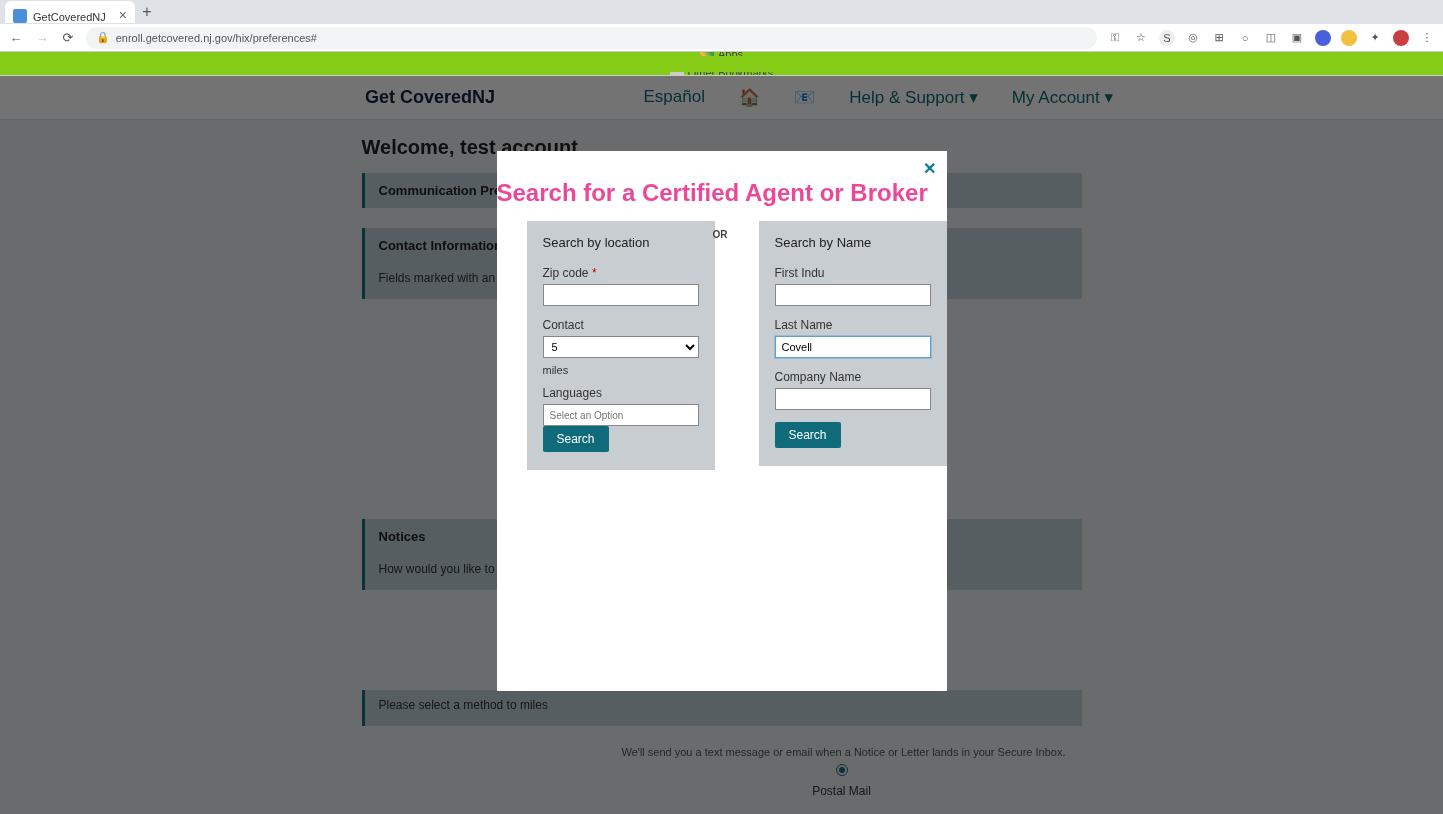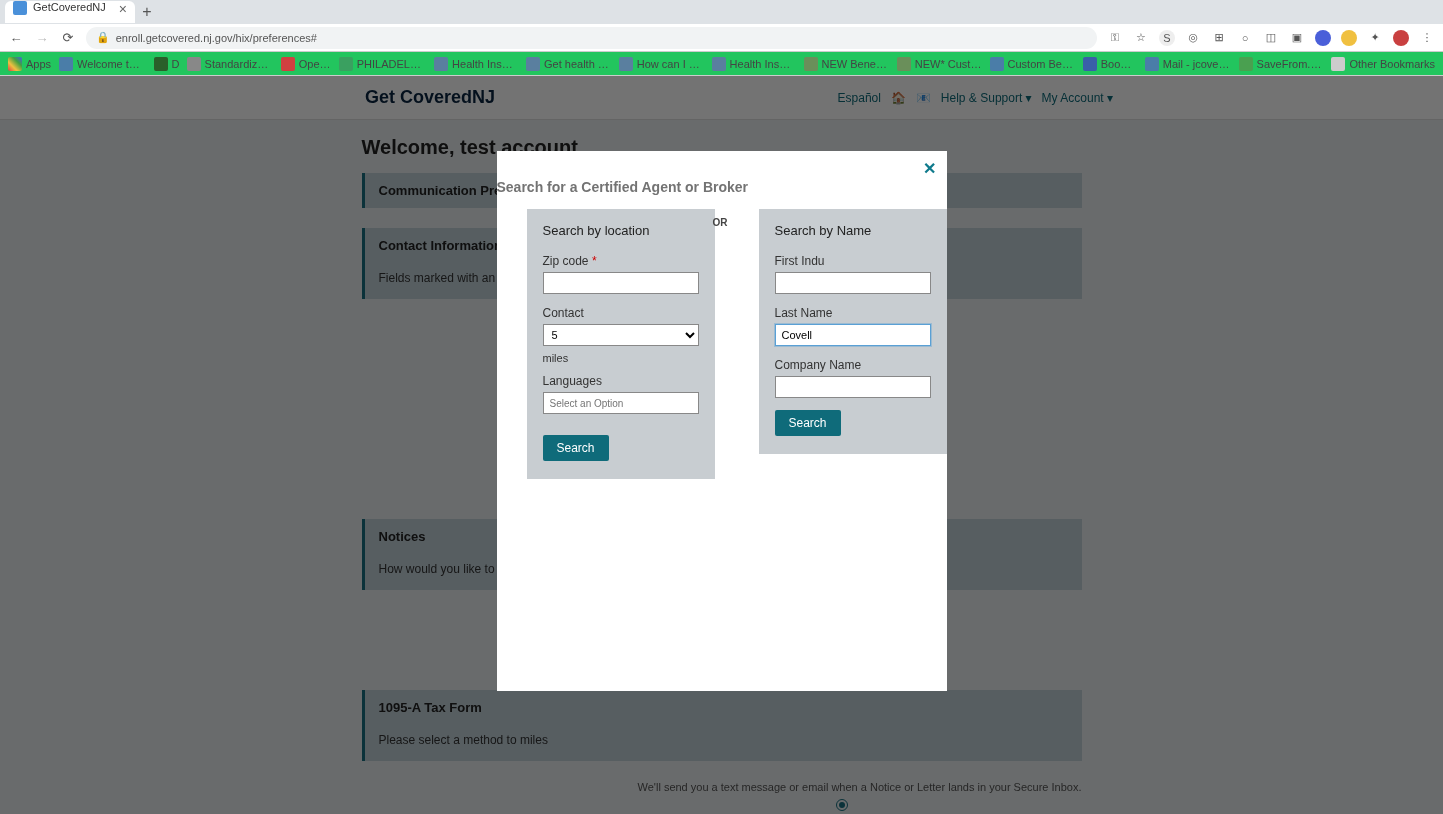--- a/index.html
+++ b/index.html
@@ -1,79 +1,79 @@
 <!DOCTYPE html>
 <html><head>
   <meta charset="utf-8">
   <style>
     * { box-sizing: border-box; margin: 0; padding: 0; }
     body { font-family: Arial, Helvetica, sans-serif; font-size: 13px; background: #dee2e6; color: #333; overflow: hidden; width: 1443px; height: 814px; }
     
     
     .browser-chrome { background: #dee2e6; }
     .tab-bar { height: 24px; display: flex; align-items: center; padding-left: 5px; }
-    .tab { background: #fff; height: 22px; width: 130px; border-radius: 6px 6px 0 0; display: flex; align-items: flex-start; padding: 0 8px; font-size: 11px; gap: 6px; }
+    .tab { background: #fff; height: 22px; width: 130px; border-radius: 6px 6px 0 0; display: flex; align-items: flex-end; padding: 0 8px; font-size: 11px; gap: 6px; }
     .tab-favicon { width: 14px; height: 14px; background: #4a90d9; border-radius: 2px; }
     .tab-title { flex: 1; overflow: hidden; white-space: nowrap; text-overflow: ellipsis; }
     .tab-close { font-size: 14px; color: #666; cursor: pointer; }
     .new-tab { width: 24px; text-align: center; font-size: 16px; color: #555; cursor: pointer; }
     
     .addr-bar { height: 28px; background: #fff; display: flex; align-items: center; padding: 0 8px; gap: 10px; border-bottom: 1px solid #ccc; }
     .nav-btn { width: 16px; height: 16px; color: #555; cursor: pointer; display: flex; align-items: center; justify-content: center; }
     .nav-btn.disabled { color: #bbb; }
     .url-box { flex: 1; background: #f1f3f4; border-radius: 12px; height: 22px; display: flex; align-items: center; padding: 0 10px; font-size: 11px; color: #555; gap: 6px; }
     .lock { color: #555; }
     .chrome-icons { display: flex; align-items: center; gap: 10px; }
     .chrome-icon { width: 16px; height: 16px; border-radius: 50%; display: flex; align-items: center; justify-content: center; font-size: 11px; color: #555; }
     .ci-s { background: #eee; }
     .ci-blue { background: #4a5fd9; }
     .ci-yellow { background: #f0c040; }
     .ci-red { background: #c94040; color: #fff; }
     
-    .bookmarks-bar { height: 24px; background: #22c55e; display: flex; align-items: center; padding: 0 8px; gap: 8px; font-size: 11px; color: #444; border-bottom: 1px solid #ccc; }
+    .bookmarks-bar { height: 24px; background: #84cc16; display: flex; align-items: center; padding: 0 8px; gap: 8px; font-size: 11px; color: #444; border-bottom: 1px solid #ccc; flex-direction: column; }
     .bm { display: flex; align-items: center; gap: 4px; cursor: pointer; max-width: 110px; overflow: hidden; white-space: nowrap; }
     .bm-icon { width: 14px; height: 14px; border-radius: 2px; flex-shrink: 0; }
     .bm-label { overflow: hidden; text-overflow: ellipsis; }
     
     
     .page { background: #e9edef; height: 812px; position: relative; overflow: hidden; }
     .page-header { height: 44px; background: #fff; display: flex; align-items: center; justify-content: space-between; padding: 0 30px; border-bottom: 1px solid #ddd; }
     .logo { font-weight: bold; font-size: 18px; color: #0a2540; margin-left: 335px;}
     .logo .nj { color: #0a2540; }
-    .header-right { display: flex; align-items: flex-end; gap: 10px; font-size: 12px; color: #0f6b7a; margin-right: 300px; }
+    .header-right { display: flex; align-items: flex-start; gap: 34px; font-size: 17px; color: #0f6b7a; margin-right: 300px; }
     .header-link { cursor: pointer; }
     
     .content { max-width: 720px; margin: 0 auto; padding-top: 16px; }
     .welcome { font-size: 20px; font-weight: bold; color: #222; margin-bottom: 14px; }
     .section { margin-bottom: 20px; }
     .section-hdr { background: #c0d0d8; padding: 10px 14px; font-weight: bold; font-size: 13px; color: #222; border-left: 3px solid #1a7080; }
     .section-body { background: #c0d0d8; padding: 8px 14px 14px; font-size: 12px; color: #333; border-left: 3px solid #1a7080; }
     .radio-row { display: flex; align-items: center; gap: 8px; margin: 6px 0; font-size: 12px; color: #333; padding-left: 240px; flex-direction: column; }
     .radio-circle { width: 12px; height: 12px; border: 1px solid #1a7080; border-radius: 50%; display: inline-block; position: relative; }
     .radio-circle.checked::after { content: ''; position: absolute; width: 6px; height: 6px; background: #1a7080; border-radius: 50%; top: 2px; left: 2px; }
-    .radio-desc { font-size: 11px; color: #555; padding-left: 260px; margin-bottom: 4px; text-align: right; }
+    .radio-desc { font-size: 11px; color: #555; padding-left: 260px; margin-bottom: 4px; }
     
     
     .overlay { position: absolute; inset: 0; background: rgba(0,0,0,0.55); display: flex; justify-content: center; padding-top: 75px; }
     .modal { background: #fff; width: 450px; height: 540px; position: relative; padding: 28px 0 0 0; }
     .modal-close { position: absolute; top: 8px; right: 10px; font-size: 16px; color: #0f7a8c; cursor: pointer; font-weight: bold; }
-    .modal-title { font-size: 14px; font-weight: bold; color: #737373; padding: 0 0 14px 0; }
+    .modal-title { font-size: 24px; font-weight: bold; color: #ec4899; padding: 0 0 14px 0; }
     .search-panels { display: flex; gap: 0; align-items: flex-start; position: relative; }
     .or-divider { position: absolute; left: 48%; top: 8px; font-size: 10px; font-weight: bold; color: #444;}
     .panel { background: #c8cdd1; padding: 14px 16px 18px; width: 200px; }
     .panel.left { margin-right: 44px; }
     .panel-title { font-size: 13px; color: #222; margin-bottom: 16px; }
     .fld-label { font-size: 12px; color: #333; margin-bottom: 4px; display: block; }
     .fld-label .req { color: #c00; }
     .fld-input { width: 100%; height: 22px; border: 1px solid #888; background: #fff; font-size: 11px; padding: 0 6px; margin-bottom: 12px; }
     .fld-input.focused { border: 1px solid #5aa0d5; box-shadow: 0 0 0 1px rgba(90,160,213,0.4); }
     .fld-select { width: 100%; height: 22px; border: 1px solid #888; background: #fff; font-size: 11px; padding: 0 4px; margin-bottom: 6px; }
     .miles { font-size: 11px; color: #333; margin-bottom: 10px; }
     .search-btn { background: #0f6b7a; color: #fff; border: none; padding: 6px 14px; font-size: 12px; cursor: pointer; border-radius: 2px; }
-    .lang-input { width: 100%; height: 22px; border: 1px solid #888; background: #fff; font-size: 10px; padding: 0 6px; color: #888; margin-bottom: 21px; }
+    .lang-input { width: 100%; height: 22px; border: 1px solid #888; background: #fff; font-size: 10px; padding: 0 6px; color: #888; margin-bottom: 0; }
   </style>
 </head>
 <body>
 
 <div class="browser-chrome">
   <div class="tab-bar">
     <div class="tab">
       <div class="tab-favicon"></div>
       <span class="tab-title">GetCoveredNJ</span>
       <span class="tab-close">×</span>
@@ -201,21 +201,20 @@
       <div class="section-hdr">Contact Information</div>
       <div class="section-body">Fields marked with an asterisk (*)</div>
     </div>
     <div style="height:200px"></div>
     <div class="section">
       <div class="section-hdr">Notices</div>
       <div class="section-body">How would you like to receive no</div>
     </div>
     <div style="height:80px"></div>
     <div class="section">
-      <div class="section-hdr">1095-A Tax Form</div>
       <div class="section-body">Please select a method to miles</div>
     </div>
     <div class="radio-desc">We'll send you a text message or email when a Notice or Letter lands in your Secure Inbox.</div>
     <div class="radio-row">
       <span class="radio-circle checked"></span>
       <span>Postal Mail</span>
     </div>
 
   </div>
 

